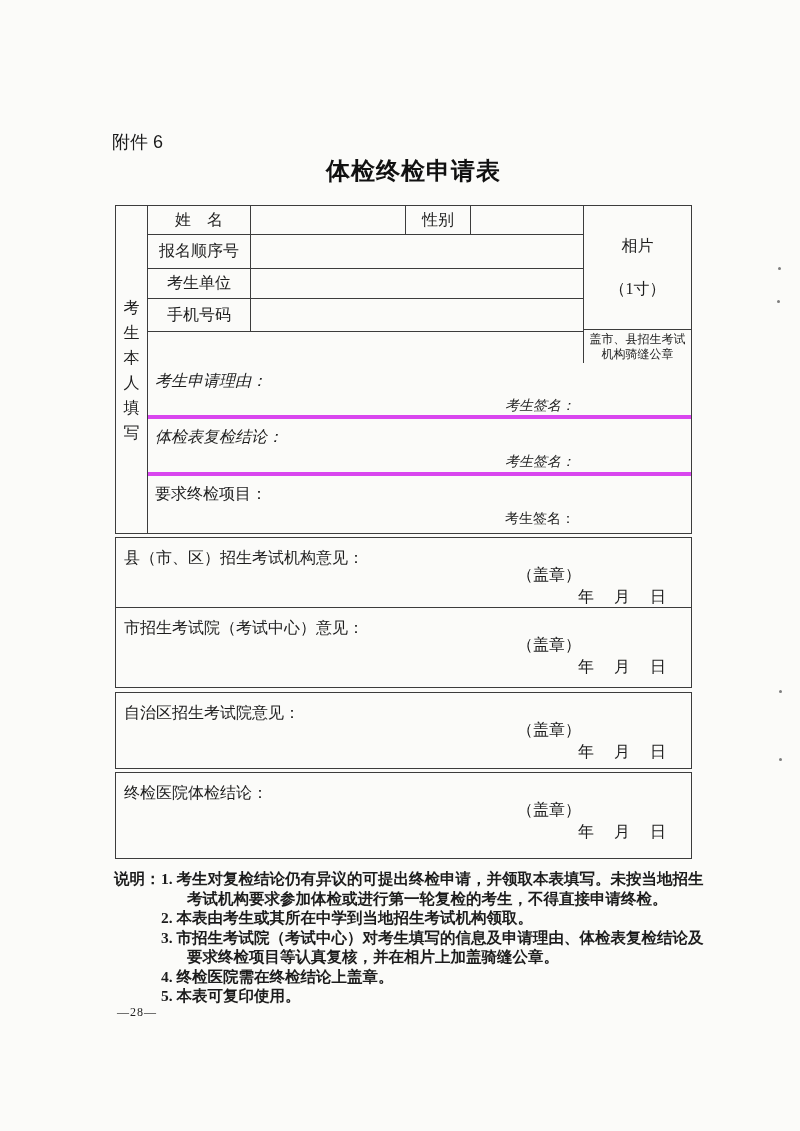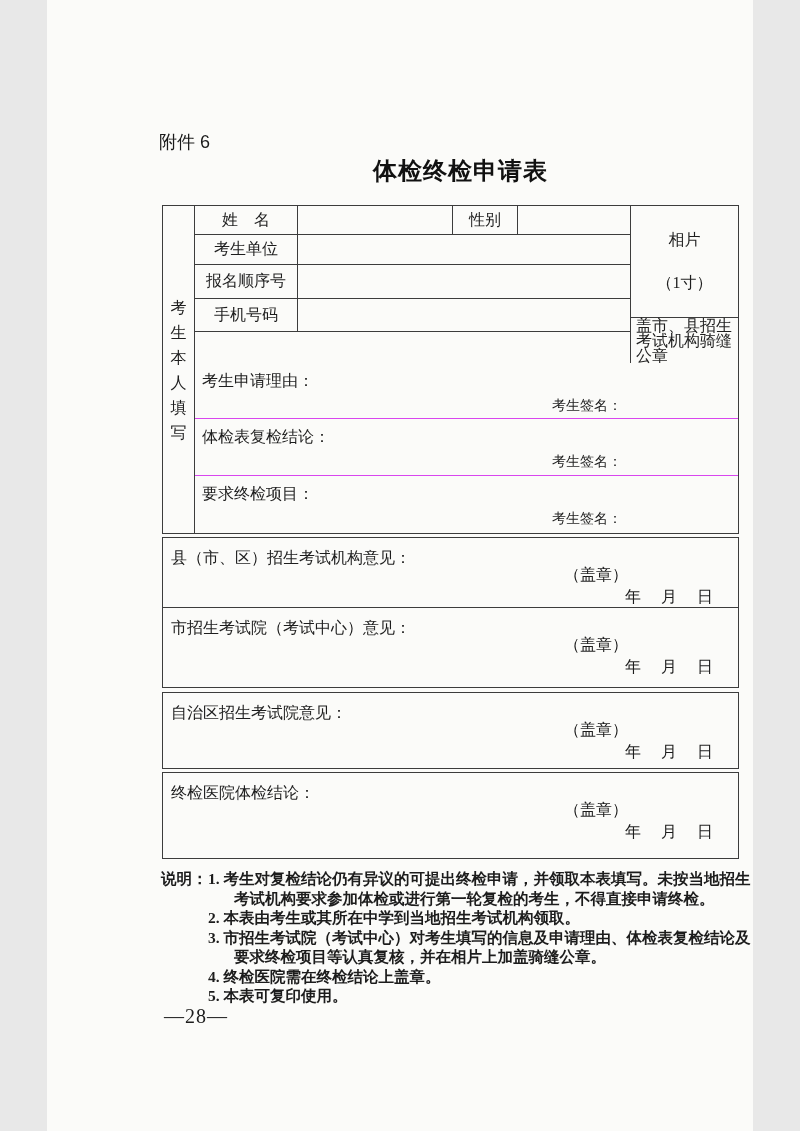--- a/index.html
+++ b/index.html
@@ -1,17 +1,17 @@
 <!DOCTYPE html>
 <html><head>
 <meta charset="utf-8">
 <style>
   html,body{margin:0;padding:0;background:#e8e8e8;}
   .page{
-    position:relative;width:706px;height:1131px;margin:0 auto;
+    position:relative;width:800px;height:1131px;margin:0 auto;
     background:#fbfbf9;overflow:hidden;
     font-family:"Liberation Serif","DejaVu Serif",serif;color:#222;
   }
   .attachment{
     position:absolute;left:112px;top:130px;font-size:18px;color:#1a1a1a;
     font-family:"Liberation Sans","DejaVu Sans",sans-serif;
   }
   .title{
     position:absolute;left:125px;top:155px;width:577px;text-align:center;
     font-size:24px;font-weight:bold;letter-spacing:1px;color:#111;
@@ -43,46 +43,46 @@
   .w-nameval{width:155px;}
   .w-glabel{width:65px;}
   .flex1{flex:1;}
 
   .photo-col{flex:1;box-sizing:border-box;border-left:1px solid #3c3c3c;display:flex;flex-direction:column;}
   .photo-cell{
     height:124px;box-sizing:border-box;border-bottom:1px solid #3c3c3c;
     display:flex;flex-direction:column;align-items:center;justify-content:center;gap:22px;font-size:16px;color:#1d1d1d;
   }
   .stamp-cell{
-    flex:1;display:flex;align-items:center;justify-content:center;
-    font-size:16px;line-height:15px;padding:0 5px;color:#1d1d1d;
+    flex:1;display:flex;align-items:center;justify-content:center;text-align:center;
+    font-size:12px;line-height:15px;padding:0 5px;color:#1d1d1d;
   }
 
   .request-section{position:relative;box-sizing:border-box;padding:8px 0 0 7px;font-size:16px;color:#1d1d1d;}
-  .bb{border-bottom:1px solid #d946ef;}
+  .bb{border-bottom:4px solid #d946ef;font-style:italic;}
   .h56{height:56px}.h57{height:57px}
   .req-last{flex:1;}
   .req-sign{position:absolute;left:357px;top:34px;font-size:14px;}
 
   .opinion-row{position:relative;box-sizing:border-box;padding:10px 0 0 8px;font-size:16px;color:#1d1d1d;}
   .op-row-1{height:70px;border-bottom:1px solid #3c3c3c;}
   .op-row-2{height:79px;}
   .op-full{height:100%;}
   .op-stamp{position:absolute;left:401px;top:27px;}
   .op-date{position:absolute;right:23px;top:49px;letter-spacing:2px;}
 
   .notes{
     position:absolute;left:114px;top:869px;width:604px;display:flex;
     font-size:15.5px;line-height:19.5px;color:#1c1c1c;font-weight:600;
   }
   .notes-prefix{flex-shrink:0;width:47px;}
   .notes-items{flex:1;}
   .note-item{text-indent:-26px;padding-left:26px;}
 
-  .page-number{position:absolute;left:117px;top:1005px;font-size:20px;letter-spacing:1px;color:#1d1d1d;}
+  .page-number{position:absolute;left:117px;top:1005px;font-size:12px;letter-spacing:1px;color:#1d1d1d;}
 
   .dot{position:absolute;width:3px;height:3px;border-radius:50%;background:#7d7d7d;}
   .dot1{left:778px;top:267px;}
   .dot2{left:777px;top:300px;}
   .dot3{left:779px;top:690px;}
   .dot4{left:779px;top:758px;}
 </style>
 </head>
 <body>
 
@@ -97,26 +97,26 @@
     </div>
     <div class="main-content">
       <div class="top-grid">
         <div class="fields">
           <div class="field-row h29">
             <div class="cell lbl w-label br">姓　名</div>
             <div class="cell w-nameval br"></div>
             <div class="cell lbl w-glabel br">性别</div>
             <div class="cell flex1"></div>
           </div>
+          <div class="field-row h34">
+            <div class="cell lbl w-label br">报名顺序号</div>
+            <div class="cell flex1"></div>
+          </div>
           <div class="field-row h30">
             <div class="cell lbl w-label br">考生单位</div>
-            <div class="cell flex1"></div>
-          </div>
-          <div class="field-row h34">
-            <div class="cell lbl w-label br">报名顺序号</div>
             <div class="cell flex1"></div>
           </div>
           <div class="field-row h33">
             <div class="cell lbl w-label br">手机号码</div>
             <div class="cell flex1"></div>
           </div>
         </div>
         <div class="photo-col">
           <div class="photo-cell">
             <div>相片</div>

